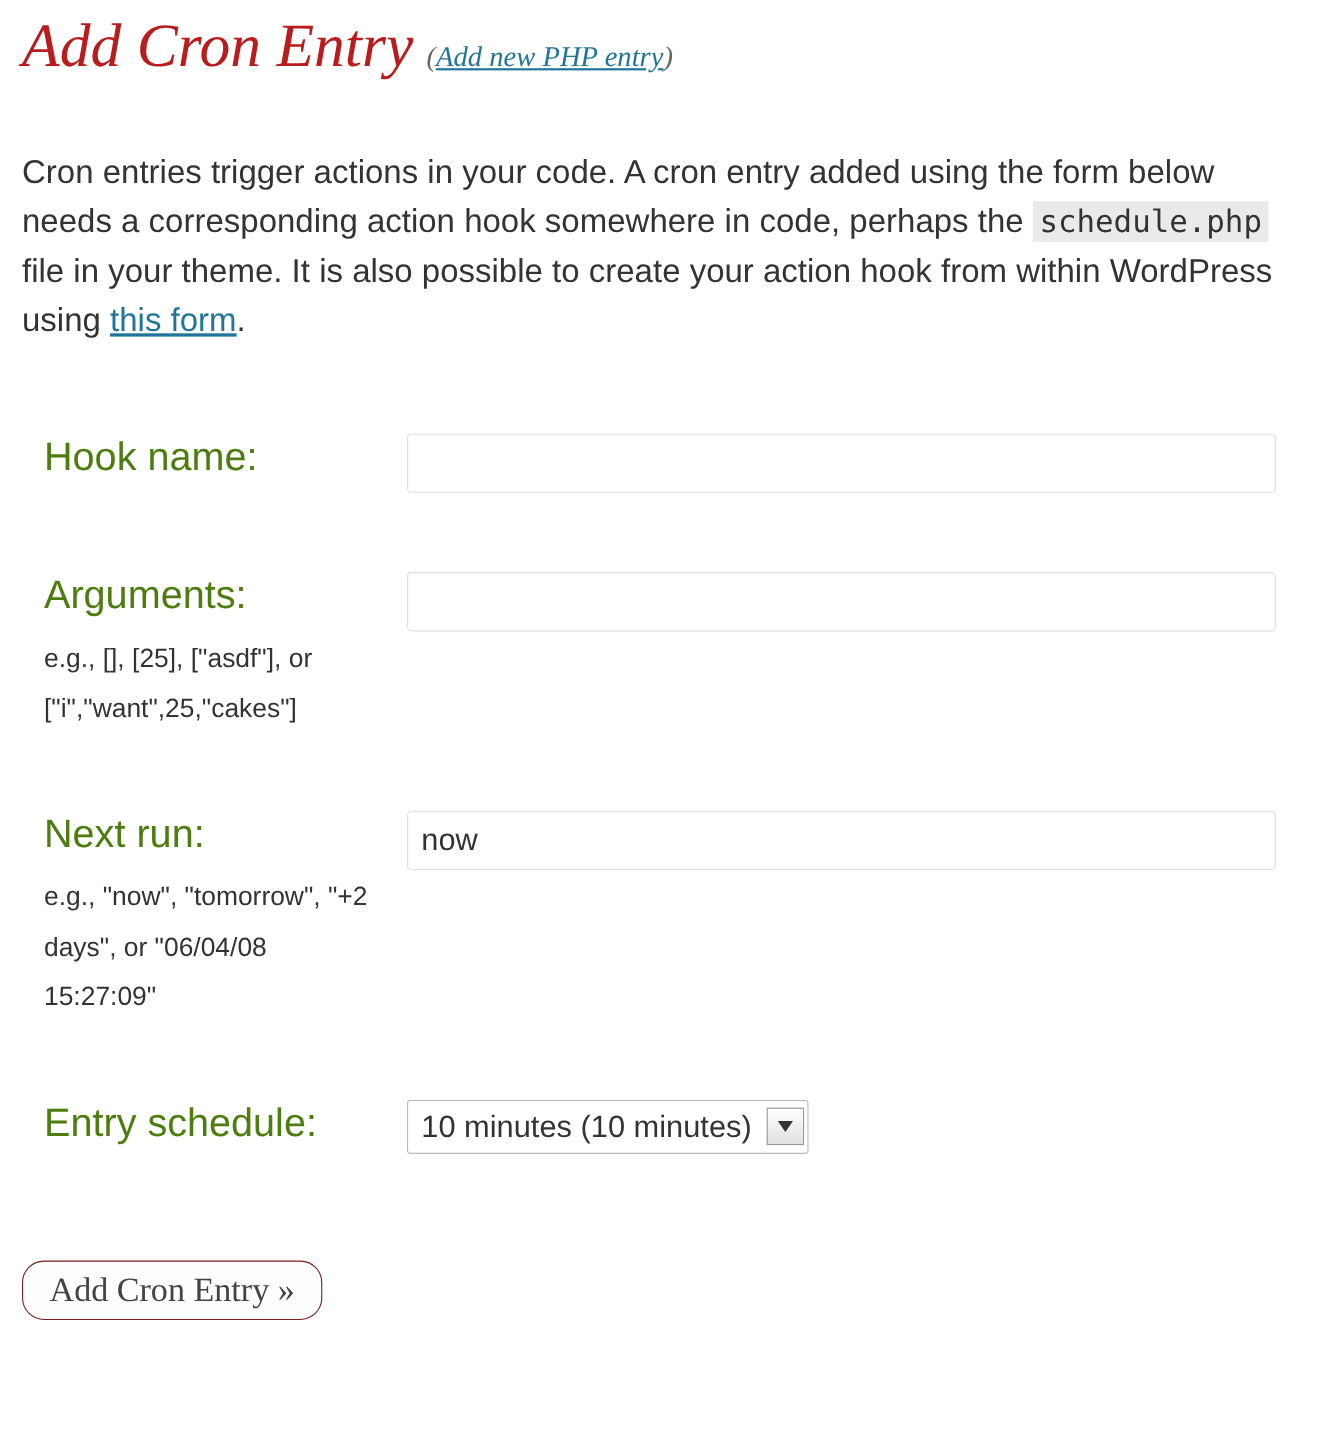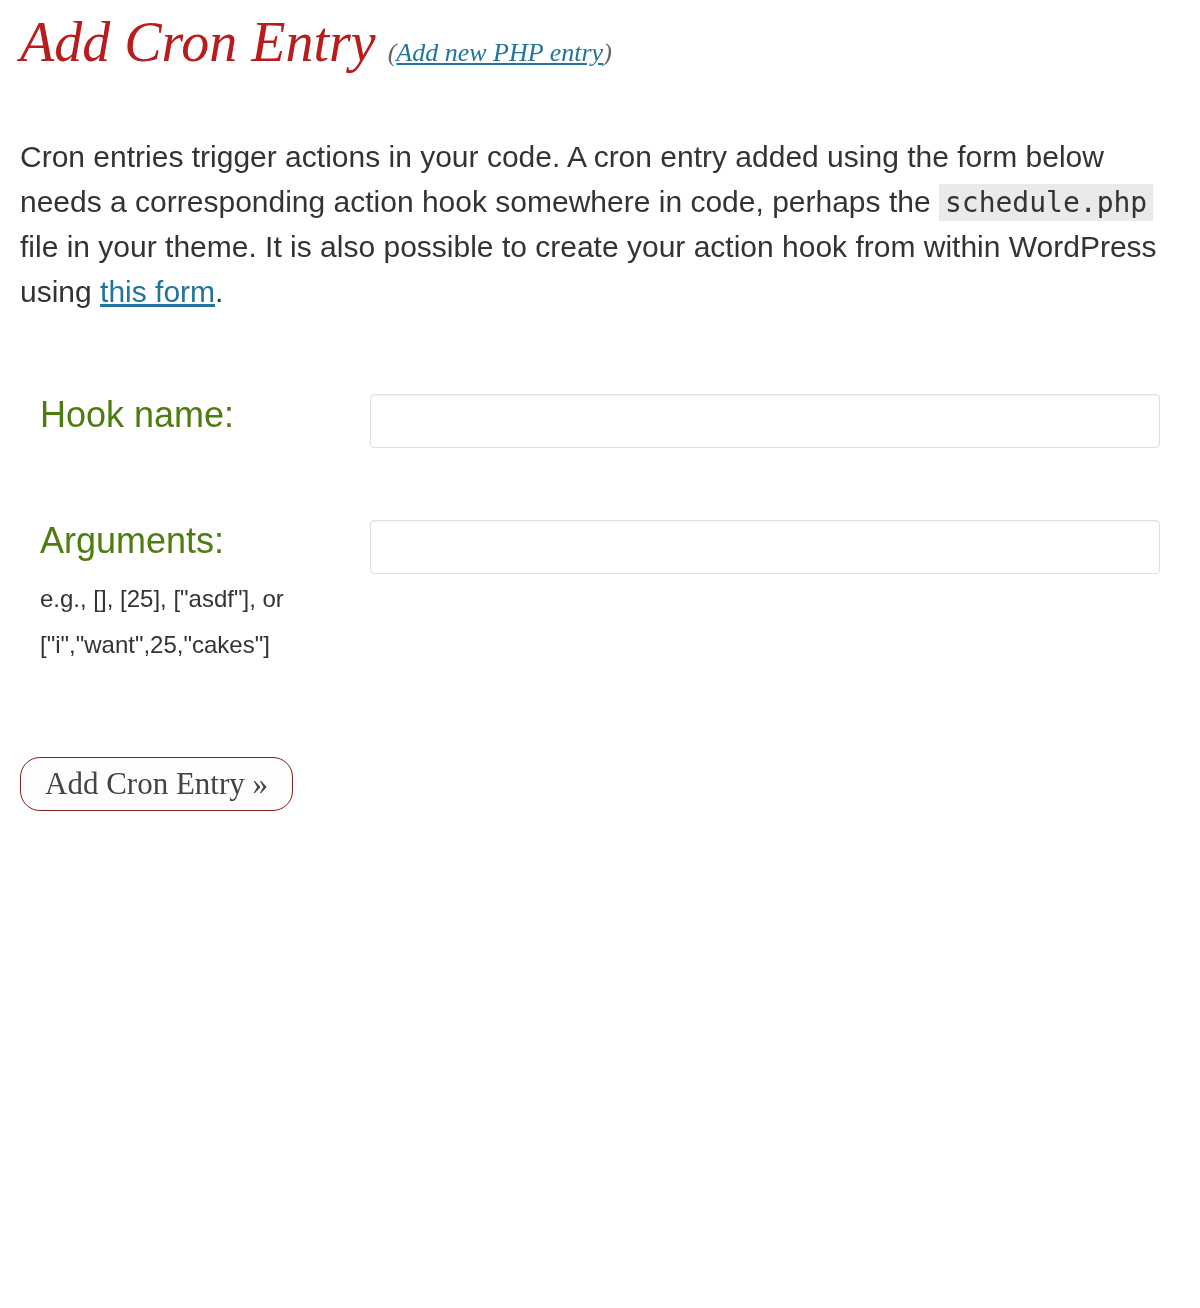--- a/index.html
+++ b/index.html
@@ -171,19 +171,45 @@
   <tr class="form-row">
     <td class="form-label-cell">
       <label class="form-label">Arguments:</label>
       <div class="form-hint">e.g., [], [25], ["asdf"], or ["i","want",25,"cakes"]</div>
     </td>
     <td class="form-input-cell">
       <input type="text" class="text-input" value="" style="">
     </td>
   </tr>
 
-
+  <tr class="form-row">
+    <td class="form-label-cell">
+      <label class="form-label">Next run:</label>
+      <div class="form-hint">e.g., "now", "tomorrow", "+2 days", or "06/04/08 15:27:09"</div>
+    </td>
+    <td class="form-input-cell">
+      <input type="text" class="text-input" value="now" style="">
+    </td>
+  </tr>
+
+  <tr class="form-row">
+    <td class="form-label-cell">
+      <label class="form-label">Entry schedule:</label>
+    </td>
+    <td class="form-input-cell">
+      <div class="select-wrap">
+        <select class="select-input">
+          <option>10 minutes (10 minutes)</option>
+        </select>
+        <span class="select-arrow">
+          <svg viewBox="0 0 14 10">
+                <polygon points="0,0 14,0 7,10" fill="#333"></polygon>
+              </svg>
+        </span>
+      </div>
+    </td>
+  </tr>
 </tbody>
   </table>
 
 <div class="submit-row">
   <button class="submit-button">Add Cron Entry »</button>
 </div>
 
 </body></html>

